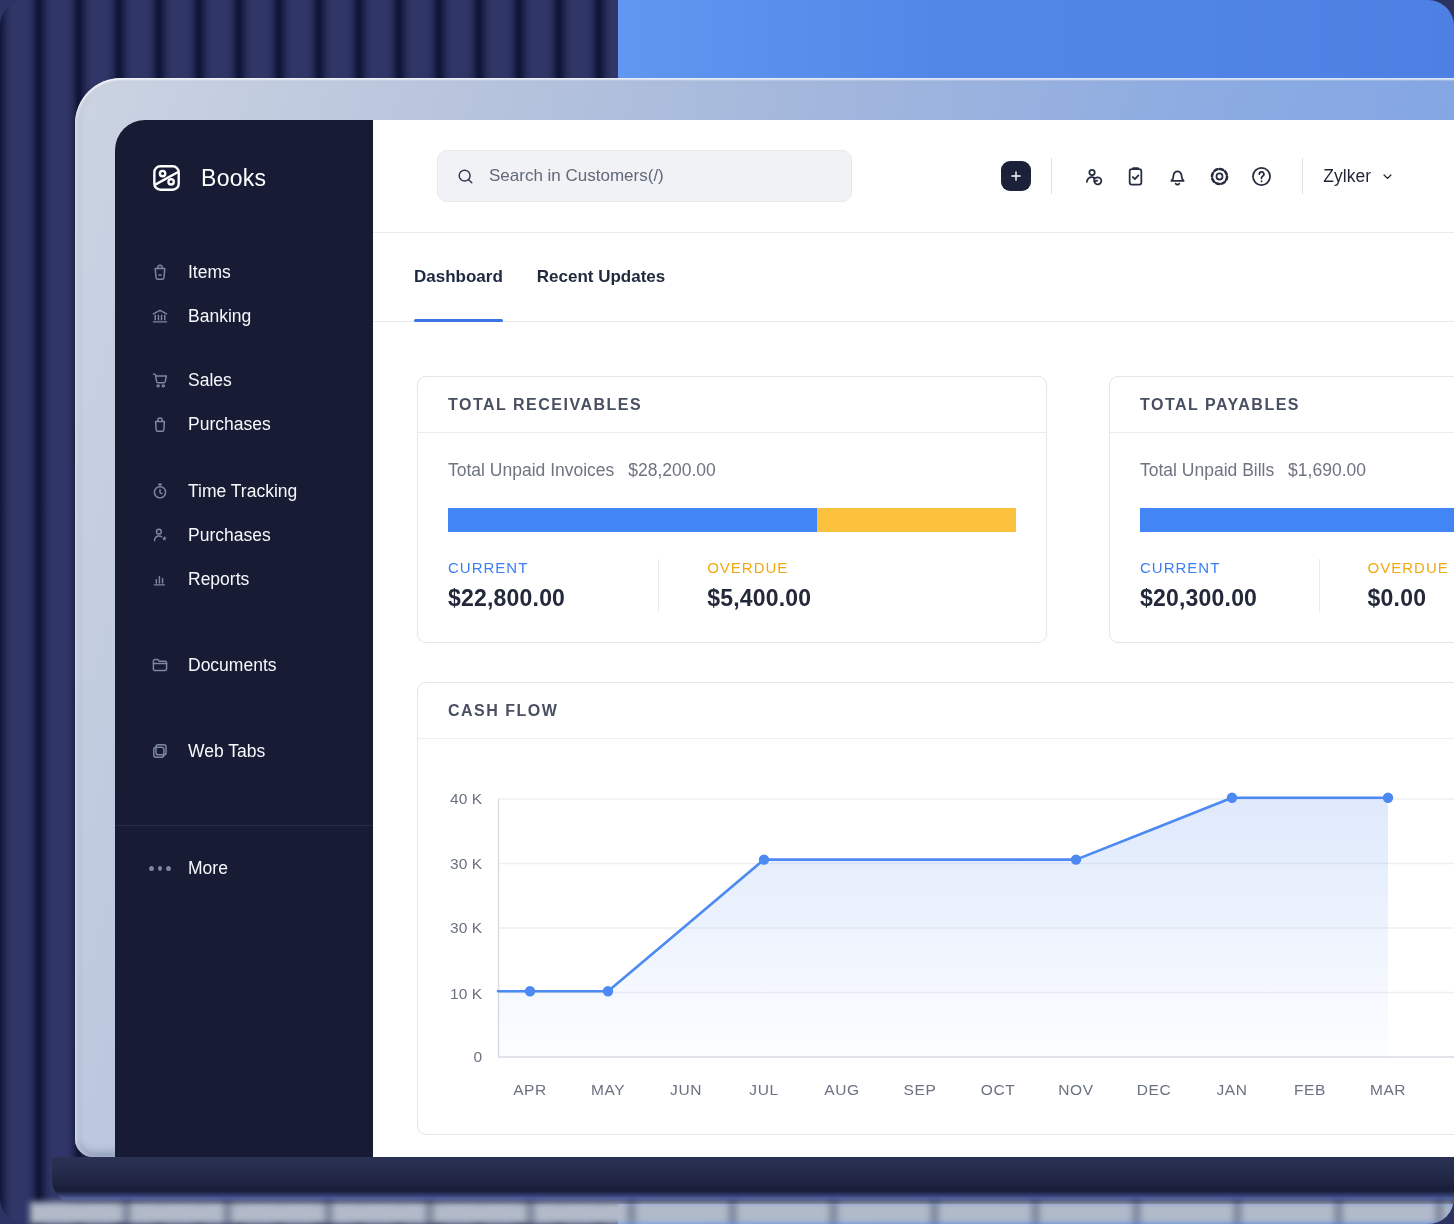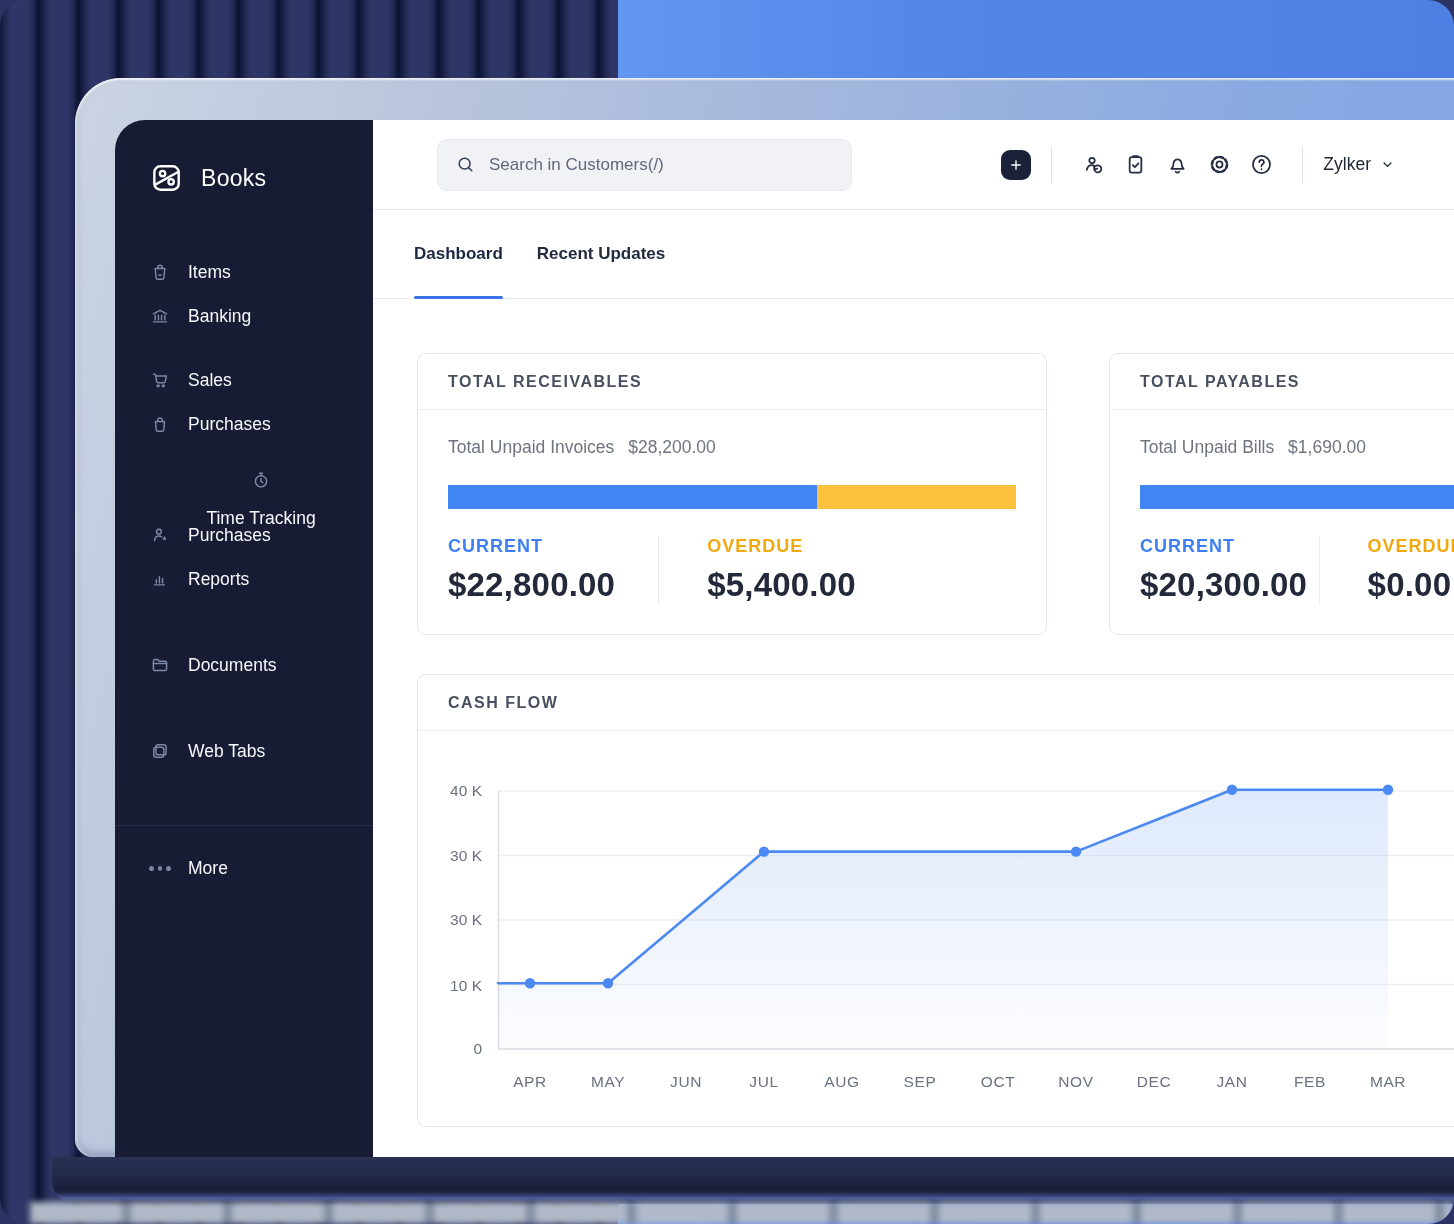--- a/index.html
+++ b/index.html
@@ -52,30 +52,30 @@
   .logo-row svg { width:38px; height:38px; stroke:#ffffff; fill:none; stroke-width:1.5; }
   .logo-text { font-size:23px; font-weight:400; letter-spacing:.3px; color:#ffffff; }
   .nav { margin-top:52px; }
   .nav-item {
     display:flex; align-items:center; gap:17px; height:44px; padding-left:34px;
     font-size:17.5px; color:#f7f8fb; cursor:pointer;
   }
   .nav-item svg { width:22px; height:22px; stroke:#7d87a3; fill:none; stroke-width:1.6;
                   stroke-linecap:round; stroke-linejoin:round; flex:0 0 22px; }
   .gap-a { margin-top:20px; }
-  .gap-b { margin-top:23px;flex-direction:column; }
+  .gap-b { margin-top:23px; }
   .gap-c { margin-top:42px; }
   .side-divider { border-top:1px solid #272e4b; margin-top:52px; }
   .more-row { margin-top:20px; }
   .more-dots { display:flex; gap:4px; width:22px; justify-content:center; }
   .more-dots i { width:5px; height:5px; border-radius:50%; background:#7d87a3; }
   
   .main { flex:1 1 auto; min-width:0; background:#fff; overflow:visible; }
   .topbar {
-    height:90px; display:flex; align-items:center;
+    height:113px; display:flex; align-items:center;
     border-bottom:1px solid #e9ebef; padding:0 59px 0 64px;
   }
   .search-box {
     width:415px; height:52px; border-radius:10px; background:#f0f2f5;
     border:1px solid #e5e8ec; display:flex; align-items:center; gap:13px; padding:0 17px;
   }
   .search-box svg { width:21px; height:21px; stroke:#333b54; fill:none; stroke-width:1.7; stroke-linecap:round; }
   .search-box input {
     border:none; outline:none; background:transparent; flex:1;
     font-size:17px; color:#3c4254; font-family:"Liberation Sans",sans-serif;
@@ -122,24 +122,24 @@
   .unpaid-row .val { margin-left:9px; }
   .bar { margin-top:27px; height:24px; display:flex; overflow:hidden; }
   .bar-current { background:#4285f4; height:100%; }
   .bar-overdue { background:#fcc13d; height:100%; flex:1; }
   .split-row { margin-top:27px; display:flex; }
   .split-col { }
   .col-1 { width:37%; }
   .col-1p { width:39%; }
   .split-vdiv { width:1px; background:#e9ebef; }
   .col-2 { padding-left:48px; }
-  .split-label { font-size:18px; font-weight:700; letter-spacing:1px; }
+  .split-label { font-size:15px; font-weight:400; letter-spacing:1px; }
   .split-label.current { color:#3d7ff2; }
   .split-label.overdue { color:#f0a90f; }
-  .split-value { margin-top:9px; font-size:33px; font-weight:700; color:#23293a; letter-spacing:.2px; }
+  .split-value { margin-top:9px; font-size:23px; font-weight:700; color:#23293a; letter-spacing:.2px; }
   
   .cashflow-card { margin-top:39px; width:1200px; height:453px; }
   .chart-wrap { display:flex; padding:60px 0 0 20px; }
   .ylabels { position:relative; width:44px; height:258px; flex:0 0 44px; }
   .ylabels span { position:absolute; right:0; transform:translateY(-50%);
                   font-size:15.5px; color:#6a7180; white-space:nowrap; }
   .ylabels span:nth-child(1){ top:0; }
   .ylabels span:nth-child(2){ top:64.5px; }
   .ylabels span:nth-child(3){ top:129px; }
   .ylabels span:nth-child(4){ top:195px; }

